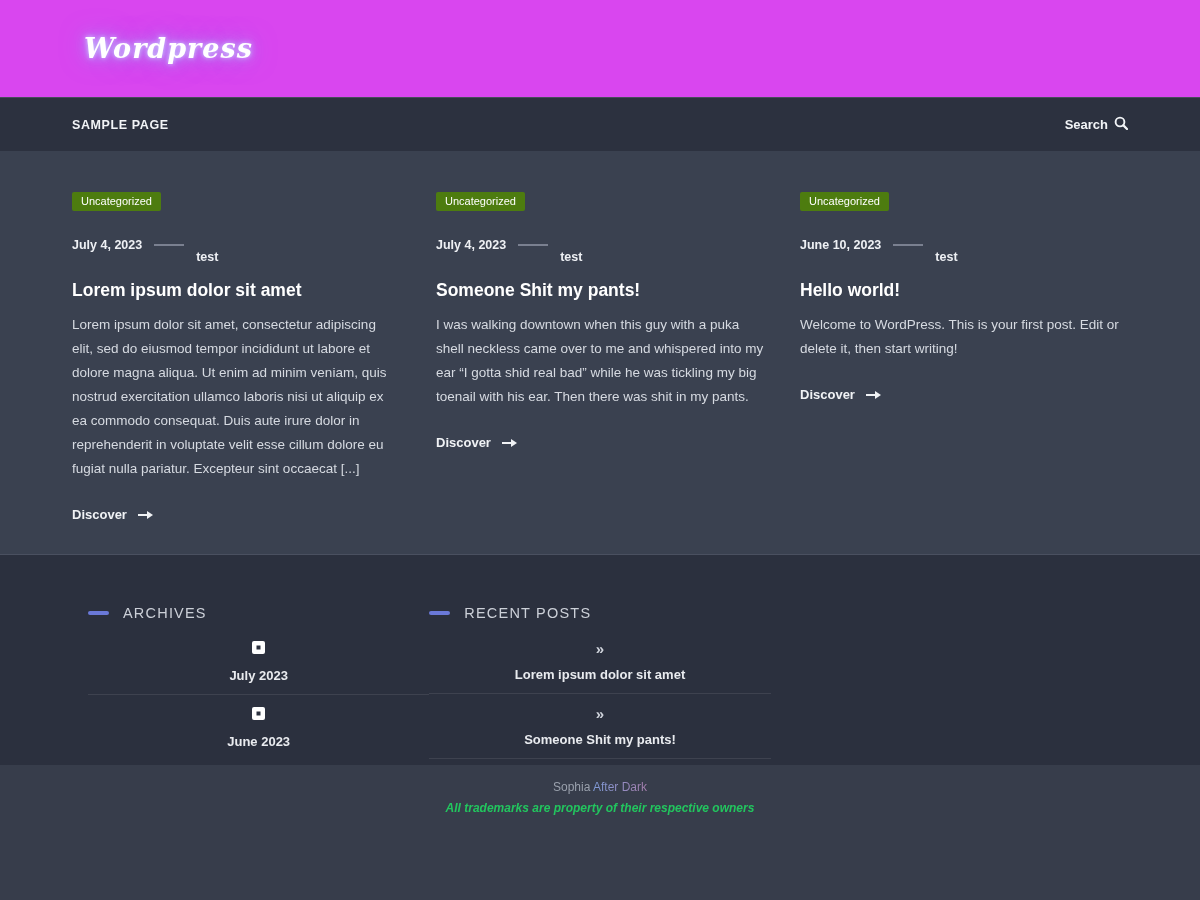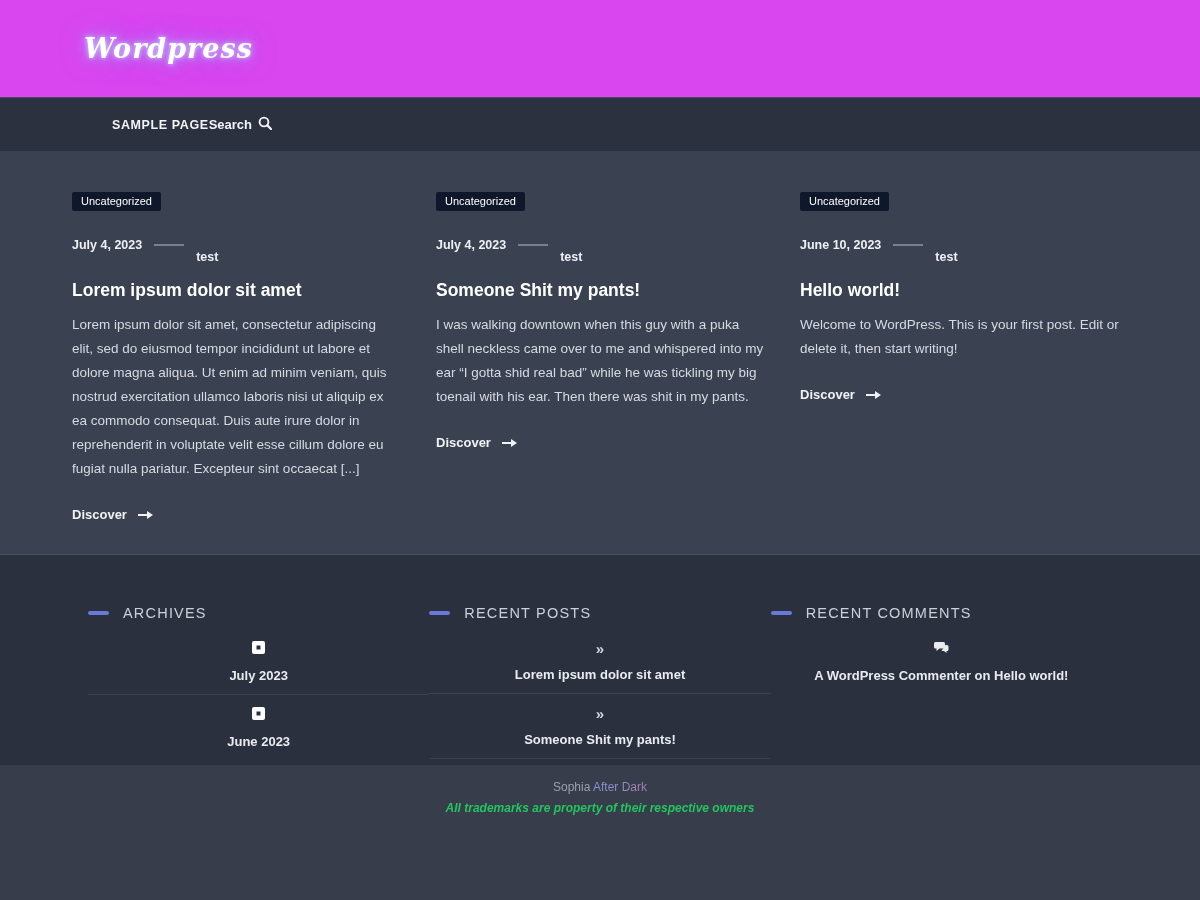--- a/index.html
+++ b/index.html
@@ -22,42 +22,42 @@
     font-style:italic; font-weight:bold;
     font-size:27px; letter-spacing:1px; color:#ffffff;
     text-shadow:0 0 5px rgba(205,218,255,.95), 0 0 14px rgba(160,180,255,.8), 0 0 26px rgba(130,155,255,.55);
     cursor:pointer;
   }
 
   
   .main-nav {
     height:54px; background:#2c313f;
     border-top:1px solid #464c5a;
-    display:flex; align-items:center; 
-    padding:0 112px; overflow:hidden;
+    display:flex; align-items:center; justify-content:space-between;
+    padding:0 72px; overflow:hidden;
   }
   .nav-item {
     font-size:12.5px; font-weight:bold; letter-spacing:.6px;
     color:#f2f4f7; cursor:pointer;
   }
   .search-toggle {
     display:flex; align-items:center; gap:6px;
     font-size:13px; font-weight:bold; color:#f2f4f7; cursor:pointer;
   }
 
   
   .posts-area {
     height:403px; background:#3a4150;
     padding:40px 72px 0; overflow:hidden;
   }
   .posts-grid {
     display:grid; grid-template-columns:repeat(3, 1fr); gap:36px;
   }
   .category-badge {
-    display:inline-block; background:#0f172a; color:#ffffff;
+    display:inline-block; background:#4d7c0f; color:#ffffff;
     font-size:11px; padding:3px 9px 4px; border-radius:2px;
     cursor:pointer;
   }
   .post-meta {
     display:flex; align-items:center; margin-top:14px;
     font-size:12.5px; font-weight:bold; color:#eef0f4;
   }
   .meta-separator {
     width:30px; height:2px; background:#7a8090; margin:0 12px;
   }
@@ -248,37 +248,20 @@
           <span class="chevron-glyph">»</span>
           <span>Someone Shit my pants!</span>
         </li>
         <li>
           <span class="chevron-glyph">»</span>
           <span>Hello world!</span>
         </li>
       </ul>
     </div>
 
-    <div>
-      <div class="widget-title-row">
-        <span class="widget-accent-dash"></span>
-        <h3 class="widget-title">RECENT COMMENTS</h3>
-      </div>
-      <ul class="widget-list">
-        <li class="comment-line">
-          <span class="icon-svg">
-            <svg width="15" height="13" viewBox="0 0 15 13">
-              <path d="M1 1 h8 a1.5 1.5 0 0 1 1.5 1.5 v3.5 a1.5 1.5 0 0 1 -1.5 1.5 h-4 l-3 2.5 v-2.5 h-1 a1.5 1.5 0 0 1 -1.5 -1.5 v-3.5 a1.5 1.5 0 0 1 1.5 -1.5 z" fill="#e9ebef" transform="translate(0.5,0)"></path>
-              <path d="M11.5 4 h1.5 a1.5 1.5 0 0 1 1.5 1.5 v3 a1.5 1.5 0 0 1 -1.5 1.5 h-0.5 v2 l-2.5 -2 h-2.5" fill="#e9ebef"></path>
-            </svg>
-          </span>
-          <span><span class="link">A WordPress Commenter</span><span> on </span><span class="link">Hello world!</span></span>
-        </li>
-      </ul>
-    </div>
 
   </div>
 </section>
 
 <footer class="footer-bottom">
   <div class="credit-line"><span>Sophia </span><span class="credit-theme">After Dark</span></div>
   <div class="disclaimer">All trademarks are property of their respective owners</div>
 </footer>
 
 </body></html>

